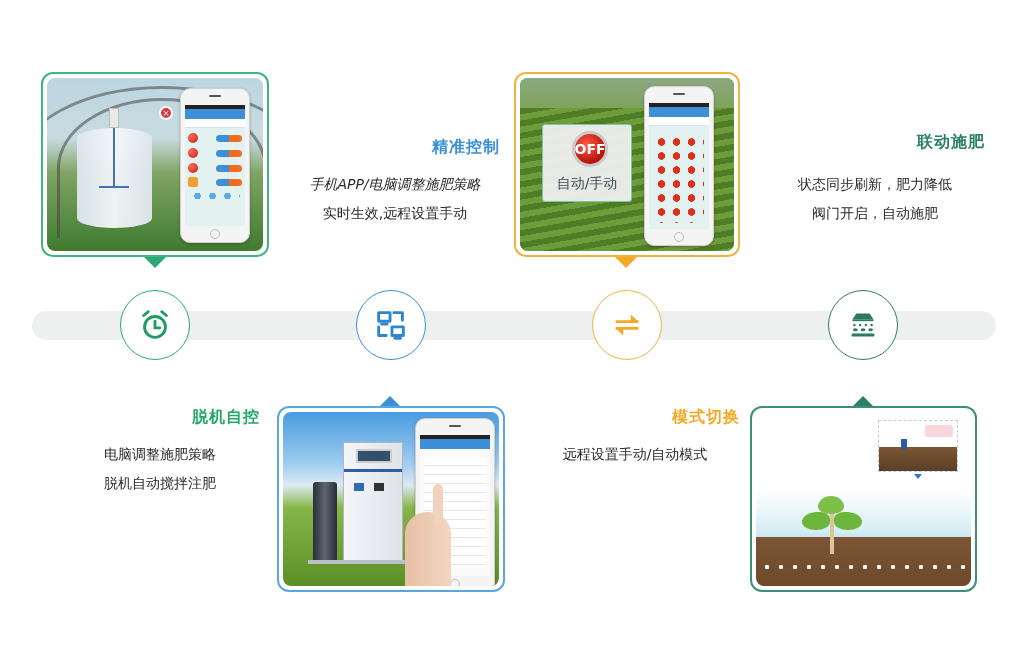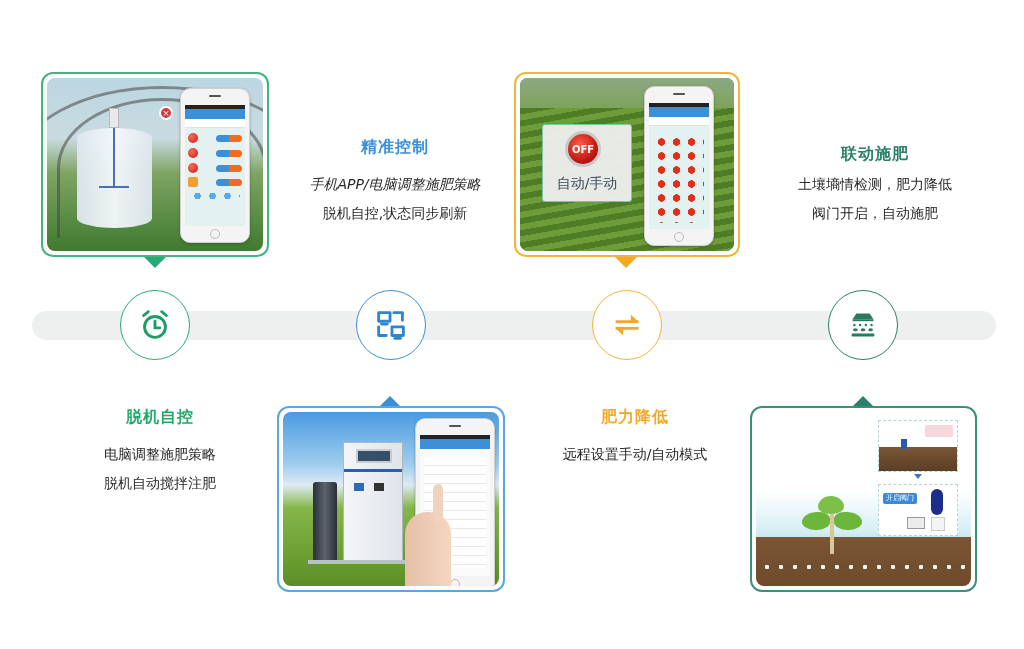--- a/index.html
+++ b/index.html
@@ -18,21 +18,21 @@
   .node svg { width: 38px; height: 38px; }
 
   .card {
     position: absolute; border: 2px solid; border-radius: 12px; background: #fff; overflow: visible;
   }
   .card-inner { position: absolute; inset: 4px; border-radius: 8px; overflow: hidden; }
   .pointer { position: absolute; width: 0; height: 0; border-left: 11px solid transparent; border-right: 11px solid transparent; }
   .pointer.down { border-top: 11px solid; }
   .pointer.up { border-bottom: 11px solid; }
 
-  .title { position: absolute; font-size: 16px; font-weight: bold; text-align: center; letter-spacing: 1px; }
+  .title { position: absolute; font-size: 16px; font-weight: bold; text-align: right; letter-spacing: 1px; }
   .desc { position: absolute; font-size: 14px; color: #2a2a2a; text-align: center; line-height: 29px; white-space: nowrap; }
 
   
   .sky-greenhouse { position:absolute; inset:0; background: linear-gradient(180deg,#bcd6e2 0%,#c9dbe0 35%,#7fa463 55%,#3f7a2f 100%); }
   .gh-arch { position:absolute; border:3px solid rgba(70,70,70,0.55); border-bottom:none; border-radius: 50% 50% 0 0; }
   .tea-field { position:absolute; inset:0; background:
       repeating-linear-gradient(170deg,#6f9c3a 0 6px,#4f7d25 6px 12px),
       linear-gradient(180deg,#9ab37c,#5c8a2c); }
   .meadow { position:absolute; inset:0; background: linear-gradient(180deg,#4a9be0 0%,#9fcdef 30%,#dfeaf3 42%,#86b64a 55%,#5b8f25 100%); }
   .soil-scene { position:absolute; inset:0; background: linear-gradient(180deg,#ffffff 0%,#ffffff 45%,#d7eef5 68%,#c8e7f0 72%,#7b5534 72%,#6e4a2b 100%); }
@@ -87,21 +87,21 @@
   </div>
 </div>
 <div class="pointer down" style="left:144px; top:257px; border-top-color:#2aa977;"></div>
 
 <div class="card" style="left:514px; top:72px; width:226px; height:185px; border-color:#f2b33d;">
   <div class="card-inner">
     <div class="tea-field"></div>
     <div style="position:absolute; left:0; right:0; top:0; height:30px; background:linear-gradient(180deg,#8da883,#7ea35a);"></div>
 
     <div style="position:absolute; left:22px; top:46px; width:90px; height:78px; background:rgba(240,240,240,0.94); border:1px solid #7fc3a8; border-radius:3px;">
-      <div style="position:absolute; left:22px; top:6px; width:36px; height:36px; border-radius:50%; background:radial-gradient(circle at 40% 35%,#ff5a4a,#b5120a 70%); border:3px solid #c9c9c9; color:#fff; font-size:10px; font-weight:bold; display:flex; align-items:center; justify-content:center;text-align:right;">OFF</div>
+      <div style="position:absolute; left:29px; top:6px; width:36px; height:36px; border-radius:50%; background:radial-gradient(circle at 40% 35%,#ff5a4a,#b5120a 70%); border:3px solid #c9c9c9; color:#fff; font-size:14px; font-weight:bold; display:flex; align-items:center; justify-content:center;text-align:right;">OFF</div>
       <div style="position:absolute; left:0; right:0; top:50px; text-align:center; font-size:14px; color:#3b4a5a;">自动/手动</div>
     </div>
 
     <div class="phone" style="left:124px; top:8px; width:70px; height:160px;">
       <div class="speaker"></div>
       <div class="screen">
         <div class="statusbar"></div>
         <div class="appbar"></div>
         <div class="tabs"></div>
         <div style="position:absolute; left:5px; right:5px; top:32px; bottom:6px;
@@ -148,26 +148,20 @@
   <div class="card-inner">
     <div class="soil-scene"></div>
 
     <div style="position:absolute; left:122px; top:8px; width:80px; height:52px; border:1px dashed #b7d3d8; background:#fff;">
       <div style="position:absolute; left:0; right:0; bottom:0; height:24px; background:linear-gradient(180deg,#7a5634,#5a3f26);"></div>
       <div style="position:absolute; left:22px; top:18px; width:6px; height:10px; background:#2f58a8;"></div>
       <div style="position:absolute; right:4px; top:4px; width:28px; height:12px; background:#f8d7dc; border-radius:2px;"></div>
     </div>
     <div style="position:absolute; left:158px; top:62px; width:0; height:0; border-left:4px solid transparent; border-right:4px solid transparent; border-top:5px solid #3a78c5;"></div>
 
-    <div style="position:absolute; left:122px; top:72px; width:80px; height:52px; border:1px dashed #b7d3d8; background:#fff;">
-      <div style="position:absolute; left:4px; top:8px; width:34px; height:11px; background:#3a8ad8; color:#fff; font-size:7px; line-height:11px; text-align:center; border-radius:2px;">开启阀门</div>
-      <div style="position:absolute; left:52px; top:4px; width:12px; height:26px; background:#1c2e8a; border-radius:6px;"></div>
-      <div style="position:absolute; left:28px; top:32px; width:18px; height:12px; background:#ececec; border:1px solid #999;"></div>
-      <div style="position:absolute; left:52px; top:32px; width:14px; height:14px; background:#f4f4f4; border:1px solid #ccc;"></div>
-    </div>
 
     <div style="position:absolute; left:74px; top:88px; width:4px; height:54px; background:#d9c79a;"></div>
     <div style="position:absolute; left:62px; top:84px; width:26px; height:18px; background:#7cc04a; border-radius:50% 50% 50% 50% / 60% 60% 40% 40%;"></div>
     <div style="position:absolute; left:46px; top:100px; width:28px; height:18px; background:#6bb63b; border-radius:60% 40% 50% 50%;"></div>
     <div style="position:absolute; left:78px; top:100px; width:28px; height:18px; background:#6bb63b; border-radius:40% 60% 50% 50%;"></div>
     <div style="position:absolute; left:4px; right:4px; top:152px; height:6px;
                 background:radial-gradient(circle,#f4f4f4 2px,transparent 2.5px) 0 0/14px 6px repeat-x;"></div>
   </div>
 </div>
 
@@ -214,20 +208,20 @@
     <rect x="8" y="29" width="24" height="3" rx="1"></rect>
   </svg>
 </div>
 
 <div class="title" style="left:60px; top:407px; width:200px; color:#22a86b;">脱机自控</div>
 <div class="desc" style="left:60px; top:440px; width:200px;">电脑调整施肥策略</div>
 <div class="desc" style="left:60px; top:469px; width:200px;">脱机自动搅拌注肥</div>
 
 <div class="title" style="left:290px; top:137px; width:210px; color:#3a8fd6;">精准控制</div>
 <div class="desc" style="left:280px; top:170px; width:230px;font-style:italic;">手机APP/电脑调整施肥策略</div>
-<div class="desc" style="left:280px; top:199px; width:230px;">脱机自控,状态同步刷新</div>
-
-<div class="title" style="left:530px; top:407px; width:210px; color:#f2a925;">肥力降低</div>
+<div class="desc" style="left:280px; top:199px; width:230px;">实时生效,远程设置手动</div>
+
+<div class="title" style="left:530px; top:407px; width:210px; color:#f2a925;">模式切换</div>
 <div class="desc" style="left:530px; top:440px; width:210px;text-align:center;">远程设置手动/自动模式</div>
 
-<div class="title" style="left:765px; top:144px; width:220px; color:#2a8068;">联动施肥</div>
-<div class="desc" style="left:765px; top:170px; width:220px;">土壤墒情检测，肥力降低</div>
+<div class="title" style="left:765px; top:132px; width:220px; color:#2a8068;">联动施肥</div>
+<div class="desc" style="left:765px; top:170px; width:220px;">状态同步刷新，肥力降低</div>
 <div class="desc" style="left:765px; top:199px; width:220px;">阀门开启，自动施肥</div>
 
 </body></html>

